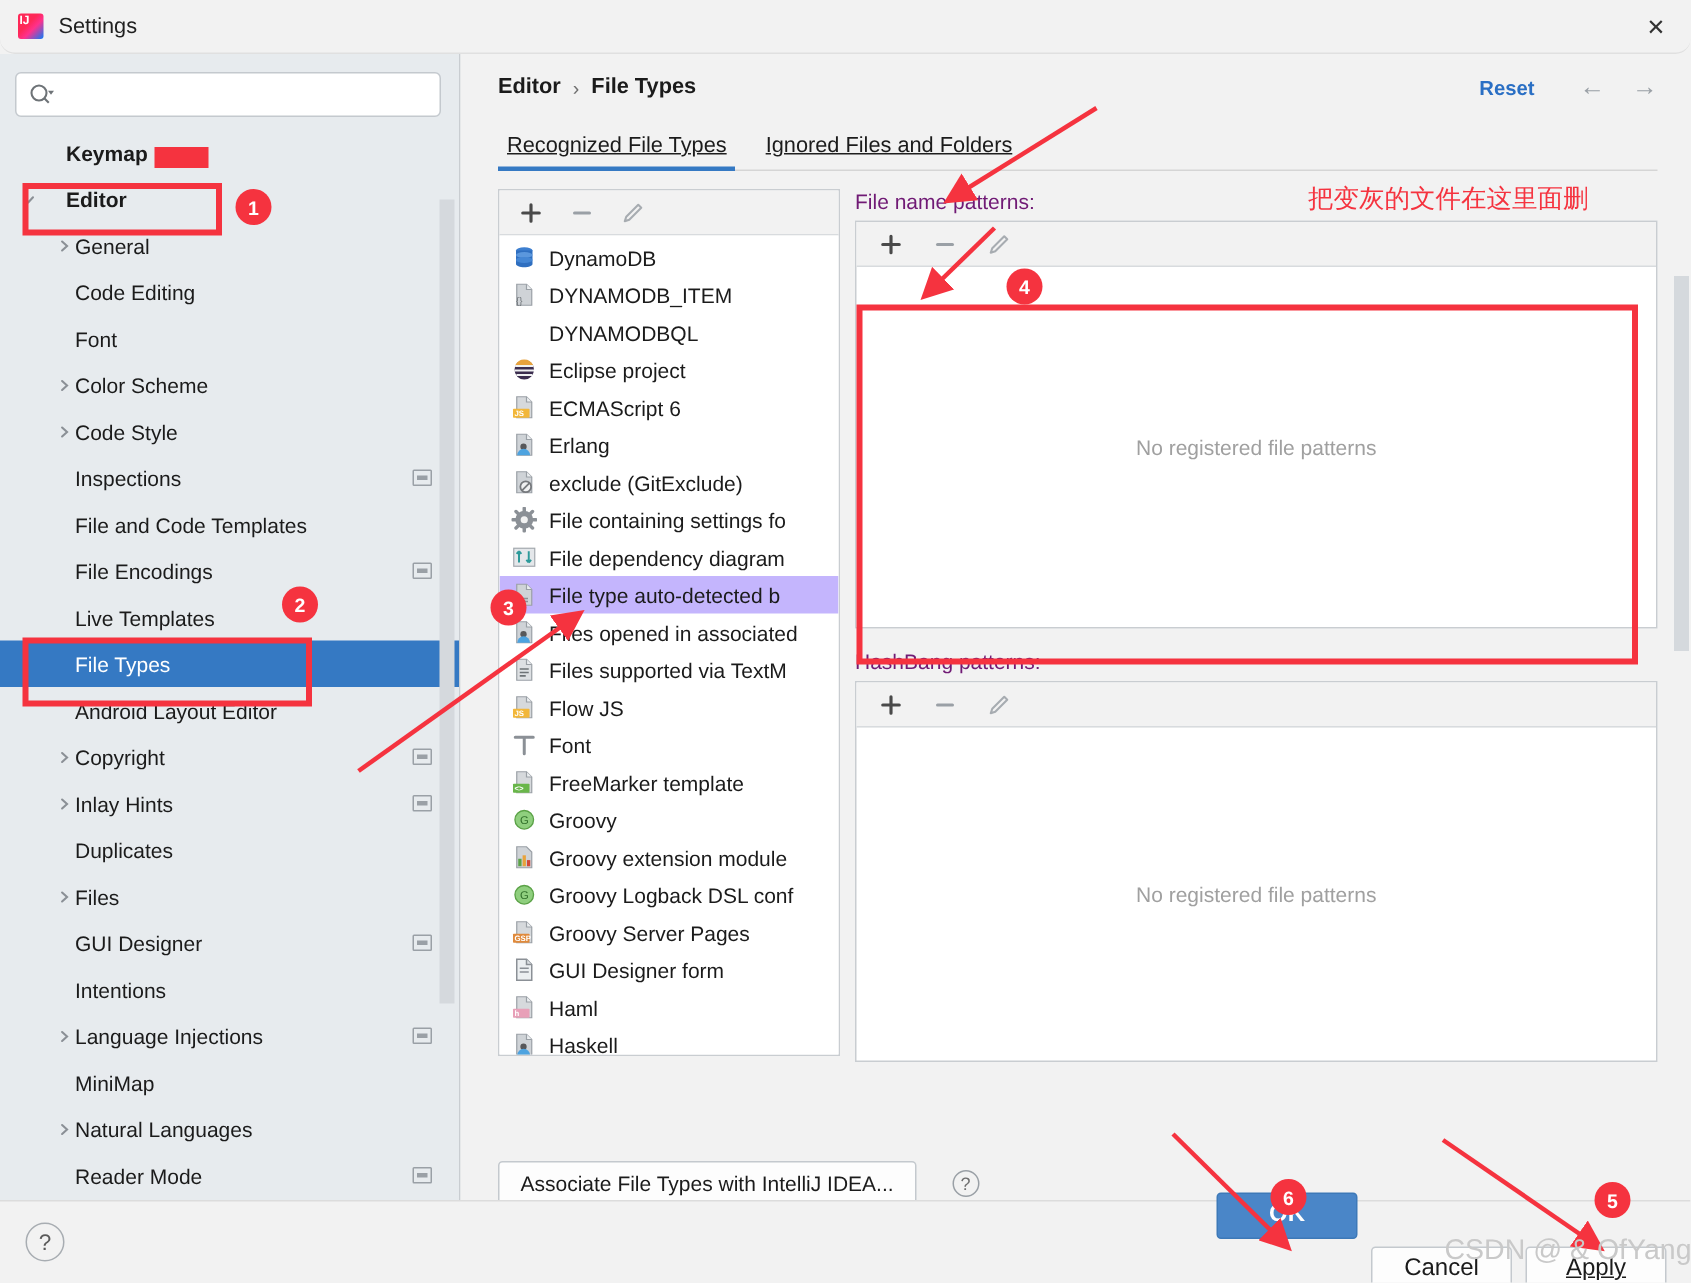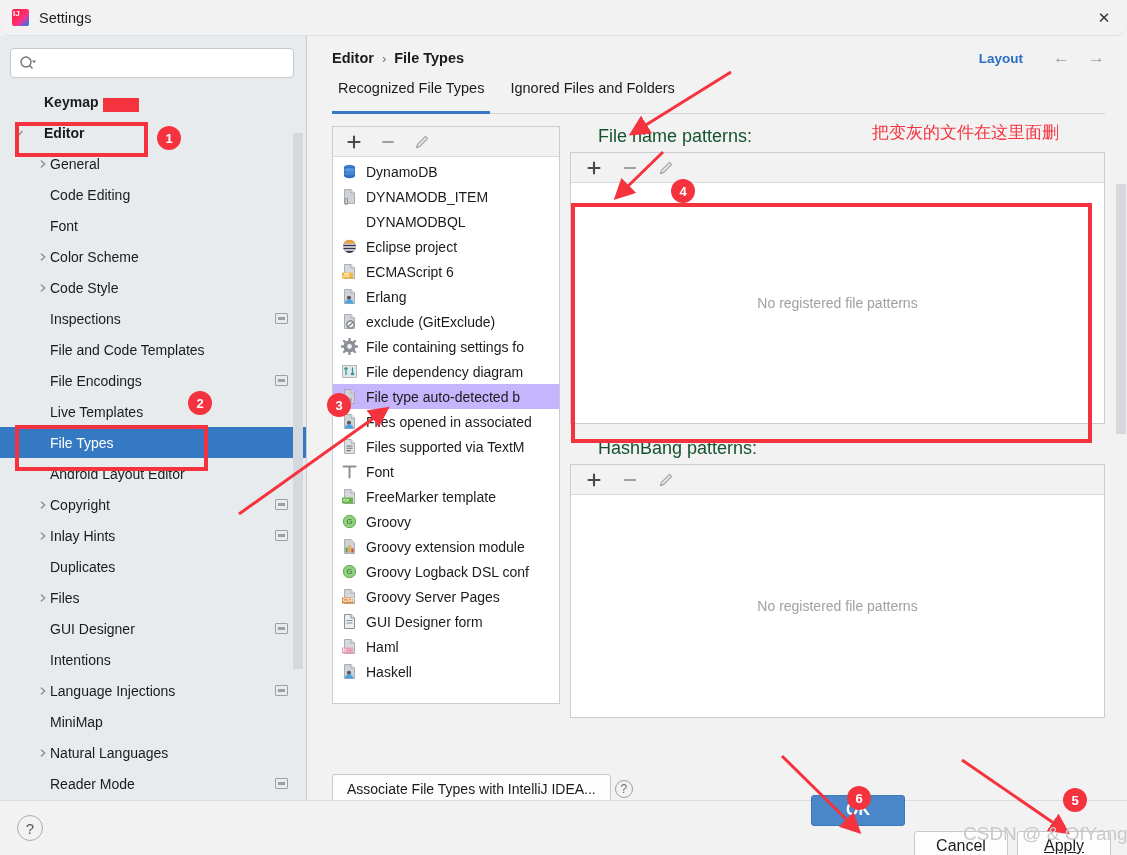--- a/index.html
+++ b/index.html
@@ -119,23 +119,24 @@
   .crumb { font-weight: bold; font-size: 14.5px; color: #1b1b1b; }
   .crumb-sep { margin: 0 8px; color: #6e6e6e; font-size: 13px; }
   .reset-link {
     position: absolute; right: 104px; color: #2a6fc4;
     font-weight: bold; font-size: 13.5px; cursor: pointer;
   }
   .nav-arrows { position: absolute; right: 22px; display: flex; gap: 18px; }
   .nav-arrow { color: #9aa0a6; font-size: 17px; cursor: default; }
 
   .tabs-row {
-    display: flex; 
+    display: flex; align-items: flex-end;
     padding-left: 25px; height: 34px;
     position: relative;
+    text-decoration: underline;
   }
   .tab {
     font-size: 14.5px; color: #1b1b1b; padding: 0 6px 9px 6px;
     margin-right: 14px; position: relative; cursor: default;
   }
   .tab.active::after {
     content: ""; position: absolute; left: 0; right: 0; bottom: 0;
     height: 3px; background: #3579c3;
   }
   .tabs-underline {
@@ -174,42 +175,42 @@
     position: relative;
   }
   .ft-scroll {
     position: absolute; right: 1px; top: 148px; width: 10px; height: 250px;
     background: #d5d9dd;
   }
 
   
   .pattern-col { flex: 1; display: flex; flex-direction: column; min-width: 0; }
   .pattern-label {
-    font-size: 18px; color: #14532d; margin-bottom: 5px; margin-left: 28px;
+    font-size: 14px; color: #701a75; margin-bottom: 5px;
   }
   .pattern-box {
     border: 1px solid #c9cdd1; background: #ffffff;
     display: flex; flex-direction: column;
   }
   .pattern-box.fnp { height: 272px; }
   .pattern-box.hbp { height: 254px; }
   .pattern-toolbar {
     height: 30px; background: #f2f2f2; border-bottom: 1px solid #d8dbde;
     display: flex; align-items: center; padding-left: 14px; gap: 18px;
   }
   .pattern-empty {
     flex: 1; display: flex; align-items: center; justify-content: center;
     color: #a0a0a0; font-size: 14px;
   }
   .spacer-mid { height: 14px; }
 
   
   .assoc-row {
     height: 60px; display: flex; align-items: center;
-    padding-left: 25px; gap: 4px;
+    padding-left: 25px; gap: 24px;
   }
   .assoc-btn {
     height: 30px; padding: 0 14px;
     background: #fdfdfd; border: 1px solid #c4c9ce; border-radius: 3px;
     font-size: 14px; color: #1b1b1b; font-family: "Liberation Sans", sans-serif;
     cursor: default; display: flex; align-items: center;
   }
   .help-circle {
     width: 18px; height: 18px; border-radius: 50%;
     border: 1px solid #9aa0a6; color: #6e6e6e;
@@ -417,21 +418,21 @@
       </div>
     <div class="side-scrollbar"></div>
   </div>
 
   <div class="content">
 
     <div class="breadcrumb-row">
       <span class="crumb">Editor</span>
       <span class="crumb-sep">›</span>
       <span class="crumb">File Types</span>
-      <span class="reset-link">Layout</span>
+      <span class="reset-link">Reset</span>
       <span class="nav-arrows">
         <span class="nav-arrow">←</span>
         <span class="nav-arrow">→</span>
       </span>
     </div>
 
     <div class="tabs-row" id="tabs-row">
       <div class="tabs-underline"></div>
     <div class="tab active">Recognized File Types</div>
         <div class="tab">Ignored Files and Folders</div>
@@ -548,20 +549,29 @@
                 </svg></span>
               <span>Files opened in associated</span>
             </div>
             <div class="ft-row">
               <span class="ft-icon"><svg width="17" height="17" viewBox="0 0 17 17">
                   <path d="M3.5 1.5h6.5l3.5 3.5v10.5h-10z" fill="#dde0e3" stroke="#9aa0a6" stroke-width="0.8"></path>
                   <path d="M10 1.5v3.5h3.5" fill="#eceff1" stroke="#9aa0a6" stroke-width="0.8"></path>
                   <path d="M5.5 8h6M5.5 10.3h6M5.5 12.6h4" stroke="#6e7377" stroke-width="1.1"></path>
                 </svg></span>
               <span>Files supported via TextM</span>
+            </div>
+            <div class="ft-row">
+              <span class="ft-icon"><svg width="17" height="17" viewBox="0 0 17 17">
+                  <path d="M3.5 1.5h6.5l3.5 3.5v10.5h-10z" fill="#d6d9dc" stroke="#9aa0a6" stroke-width="0.8"></path>
+                  <path d="M10 1.5v3.5h3.5" fill="#eceff1" stroke="#9aa0a6" stroke-width="0.8"></path>
+                  <rect x="1" y="9.5" width="11" height="6" fill="#f2b73a" rx="0.5"></rect>
+                  <text x="2" y="14.4" font-size="5.2" font-family="&quot;Liberation Sans&quot;, sans-serif" fill="#ffffff" font-weight="bold">JS</text>
+                </svg></span>
+              <span>Flow JS</span>
             </div>
             <div class="ft-row">
               <span class="ft-icon"><svg width="17" height="17" viewBox="0 0 17 17">
                   <path d="M2.5 3.5h12M8.5 3.5v11" stroke="#8b9096" stroke-width="2" stroke-linecap="round"></path>
                 </svg></span>
               <span>Font</span>
             </div>
             <div class="ft-row">
               <span class="ft-icon"><svg width="17" height="17" viewBox="0 0 17 17">
                   <path d="M3.5 1.5h6.5l3.5 3.5v10.5h-10z" fill="#d6d9dc" stroke="#9aa0a6" stroke-width="0.8"></path>

